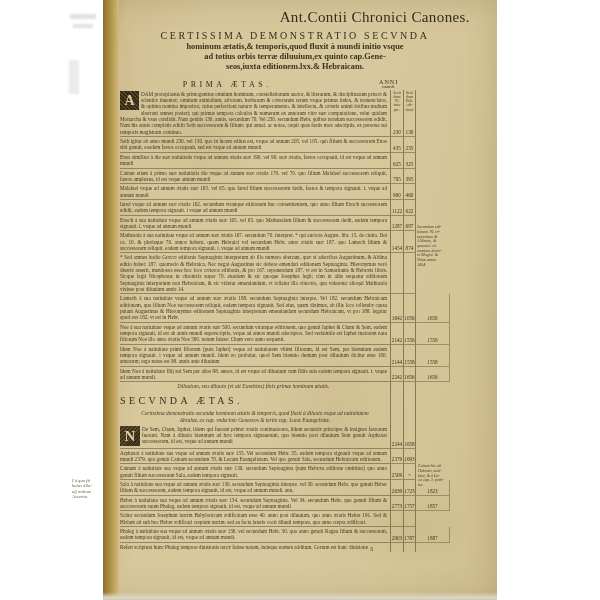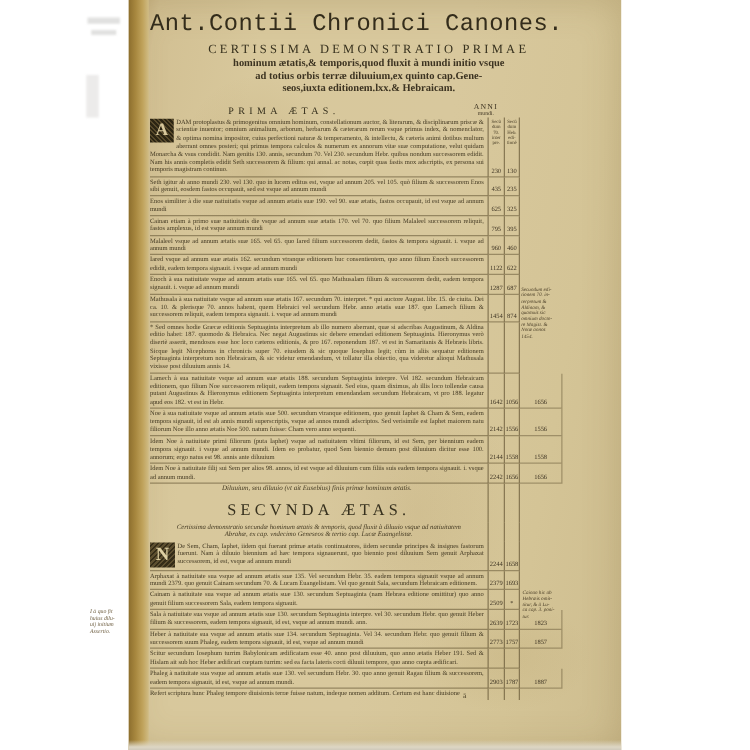--- a/index.html
+++ b/index.html
@@ -18,21 +18,21 @@
   .s1{left:150px;top:300px;width:160px;height:220px;background:radial-gradient(closest-side,rgba(150,118,55,.10),rgba(0,0,0,0));}
   .s2{left:40px;top:60px;width:120px;height:150px;background:radial-gradient(closest-side,rgba(140,110,50,.12),rgba(0,0,0,0));}
   .s3{left:230px;top:480px;width:140px;height:90px;background:radial-gradient(closest-side,rgba(150,120,60,.10),rgba(0,0,0,0));}
   .bleed{position:absolute;background:rgba(120,120,115,.22);filter:blur(1px);}
   .b1{left:-33px;top:14px;width:26px;height:5px;}
   .b2{left:-30px;top:24px;width:20px;height:4px;}
   .b3{left:-34px;top:60px;width:10px;height:34px;background:rgba(125,122,112,.15);}
 
   
   .content{position:absolute;left:17px;top:0;width:350px;color:#3e3422;}
-  .t1{font-size:19px;line-height:1.1;text-align:left;margin-top:9px;letter-spacing:.4px;color:#332c1b;font-family:Liberation Mono, monospace;}
+  .t1{font-size:15px;line-height:1.1;text-align:right;margin-top:9px;letter-spacing:.4px;color:#332c1b;}
   .t2{font-size:10px;letter-spacing:2.6px;text-align:center;margin-top:4px;color:#36301d;}
   .t3{font-size:8.4px;line-height:1.2;text-align:center;white-space:pre-line;margin-top:1px;color:#3c3321;font-weight:bold;}
 
   .hdr{display:flex;margin-top:6px;align-items:flex-end;gap:44px;}
   .ph{width:270px;text-align:center;font-size:8px;letter-spacing:3.5px;color:#36301d;}
   .ah{width:26px;text-align:center;}
   .anni{display:block;font-size:6.2px;letter-spacing:1px;}
   .mundi{display:block;font-size:4.6px;margin-top:-1px;}
   .mh{width:34px;}
 
@@ -53,21 +53,21 @@
   .nv{display:block;padding-bottom:1px;}
   .colhd{font-size:3.9px;line-height:1.08;white-space:pre-line;text-align:center;
     margin-bottom:auto;padding-top:1px;color:#4a3f28;}
   .adam-ini{float:left;width:19px;height:19px;margin:0 2px 1px 0;
     background:repeating-linear-gradient(45deg,#2c2513 0,#2c2513 1.5px,#584a2b 1.5px,#584a2b 2.6px);
     color:#d8c89c;font-size:14px;line-height:19px;text-align:center;font-weight:bold;}
   .n-ini{float:left;width:20px;height:20px;margin:0 2px 1px 0;
     background:repeating-linear-gradient(-45deg,#352d18 0,#352d18 1.5px,#5d4f2f 1.5px,#5d4f2f 2.8px);
     color:#ddcfa2;font-size:15px;line-height:20px;text-align:center;font-weight:bold;}
   .center-i{text-align:center;font-style:italic;font-size:5.6px;}
-  .sec-h{text-align:center;font-style:normal;font-size:13px;letter-spacing:3.4px;
+  .sec-h{font-style:normal;font-size:10px;letter-spacing:3.4px;
     padding:4px 0 2px 0;color:#36301d;}
   .intro{text-align:center;font-style:italic;font-size:5.4px;padding:1px 12px;}
   .note-margin{position:absolute;left:1px;top:-6px;width:31px;font-size:4.1px;
     font-style:italic;line-height:1.14;white-space:pre-line;text-align:left;color:#4a3e27;z-index:2;}
   .note-margin2{position:absolute;left:2px;top:0;width:31px;font-size:4.1px;
     font-style:italic;line-height:1.14;white-space:pre-line;text-align:left;color:#4a3e27;z-index:2;}
   .left-note{position:absolute;left:-48px;top:-2px;width:40px;font-size:4.6px;
     font-style:italic;line-height:1.18;white-space:pre-line;color:#6a5a3c;text-align:left;}
   .catch{float:right;margin-right:14px;position:relative;top:2px;font-size:6px;}
   .ast{font-size:5px;}
@@ -80,21 +80,21 @@
     <div class="edge"></div>
     <div class="stain s1"></div>
     <div class="stain s2"></div>
     <div class="stain s3"></div>
     <div class="bleed b1"></div>
     <div class="bleed b2"></div>
     <div class="bleed b3"></div>
 
     <div class="content">
       <div class="t1">Ant.Contii Chronici Canones.</div>
-      <div class="t2">CERTISSIMA DEMONSTRATIO PRIMAE</div>
+      <div class="t2">CERTISSIMA DEMONSTRATIO SECVNDA</div>
       <div class="t3">hominum ætatis,&amp; temporis,quod fluxit à mundi initio vsque
 ad totius orbis terræ diluuium,ex quinto cap.Gene-
 seos,iuxta editionem.lxx.&amp; Hebraicam.</div>
 
       <div class="hdr">
         <div class="ph">PRIMA ÆTAS.</div>
         <div class="ah">
           <span class="anni">ANNI</span>
           <span class="mundi">mundi.</span>
         </div>

